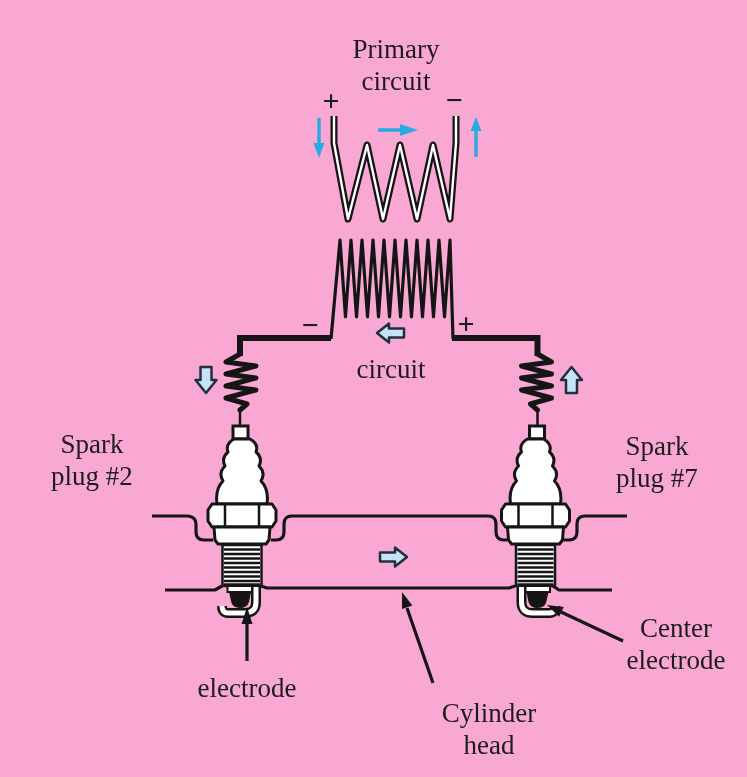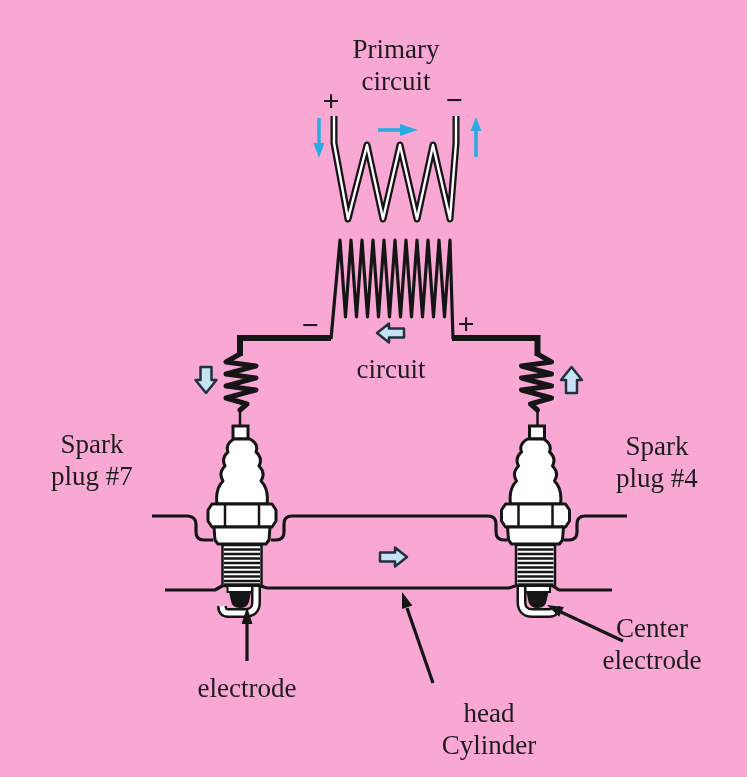--- a/index.html
+++ b/index.html
@@ -130,35 +130,35 @@
 
   <div class="sign" style="left:310px;top:325px;">−</div>
   <div class="sign" style="left:466px;top:324px;">+</div>
 
   <div class="label" style="left:391px;top:353px;">
     <div>circuit</div>
   </div>
 
   <div class="label" style="left:92px;top:428px;">
     <div>Spark</div>
-    <div>plug #7</div>
+    <div>plug #2</div>
   </div>
 
   <div class="label" style="left:657px;top:430px;">
     <div>Spark</div>
-    <div>plug #4</div>
+    <div>plug #7</div>
   </div>
 
   <div class="label" style="left:247px;top:672px;">
     <div>electrode</div>
   </div>
 
   <div class="label" style="left:489px;top:697px;">
+    <div>Cylinder</div>
     <div>head</div>
-    <div>Cylinder</div>
   </div>
 
-  <div class="label" style="left:652px;top:612px;">
+  <div class="label" style="left:676px;top:612px;">
     <div>Center</div>
     <div>electrode</div>
   </div>
 
 </div>
 
 </body></html>

